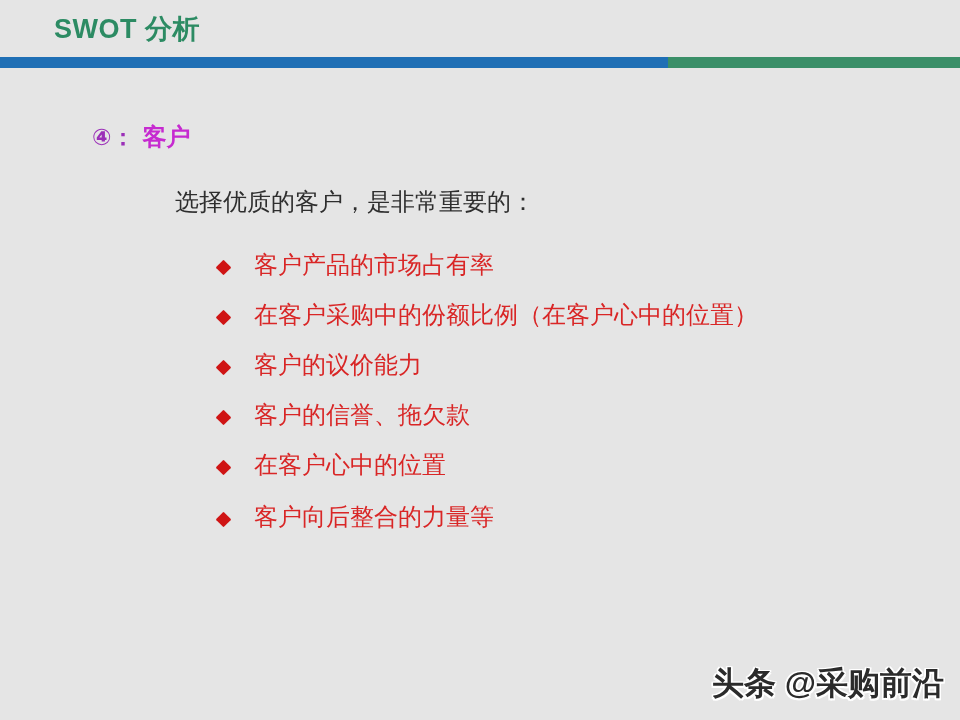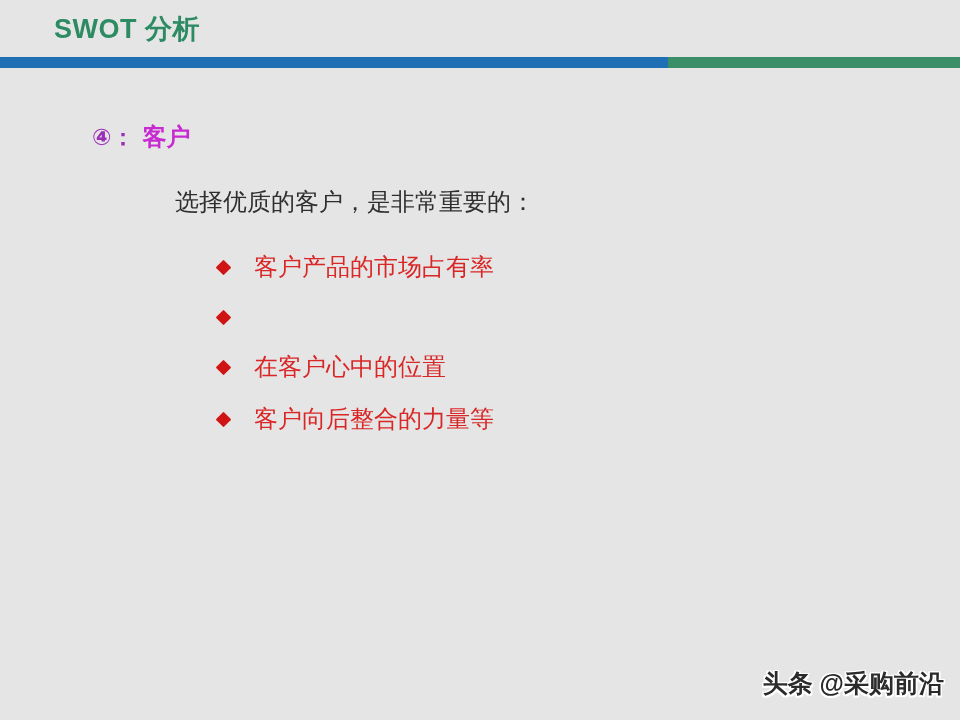--- a/index.html
+++ b/index.html
@@ -111,20 +111,21 @@
     font-weight: normal;
     text-align: right;
   }
 
   
   .bullet-list {
     position: absolute;
     left: 214px;
     top: 174px;
     width: 720px;
+    font-family: Liberation Mono, monospace;
   }
   .bullet-row {
     position: relative;
     height: 50px;
     display: flex;
     align-items: center;
   }
   .bullet-row.last {
     height: 54px;
     text-align: center;
@@ -145,21 +146,21 @@
     white-space: nowrap;
     line-height: 30px;
     font-weight: normal;
   }
 
   
   .watermark {
     position: absolute;
     right: 16px;
     bottom: 22px;
-    font-size: 25px;
+    font-size: 32px;
     font-weight: bold;
     color: #2b2b2b;
     white-space: nowrap;
     line-height: 30px;
     text-shadow:
       -1.5px -1.5px 0 #ffffff,
        1.5px -1.5px 0 #ffffff,
       -1.5px  1.5px 0 #ffffff,
        1.5px  1.5px 0 #ffffff,
        0     -1.5px 0 #ffffff,
@@ -190,20 +191,29 @@
 
     <div class="intro-text">选择优质的客户，是非常重要的：</div>
 
     <div class="bullet-list">
       <div class="bullet-row">
         <span class="bullet-marker"></span>
         <span class="bullet-text">客户产品的市场占有率</span>
       </div>
       <div class="bullet-row">
         <span class="bullet-marker"></span>
+        <span class="bullet-text">在客户采购中的份额比例（在客户心中的位置）</span>
+      </div>
+      <div class="bullet-row">
+        <span class="bullet-marker"></span>
+        <span class="bullet-text">客户的议价能力</span>
+      </div>
+      <div class="bullet-row">
+        <span class="bullet-marker"></span>
+        <span class="bullet-text">客户的信誉、拖欠款</span>
       </div>
       <div class="bullet-row">
         <span class="bullet-marker"></span>
         <span class="bullet-text">在客户心中的位置</span>
       </div>
       <div class="bullet-row last">
         <span class="bullet-marker"></span>
         <span class="bullet-text">客户向后整合的力量等</span>
       </div>
     </div>

